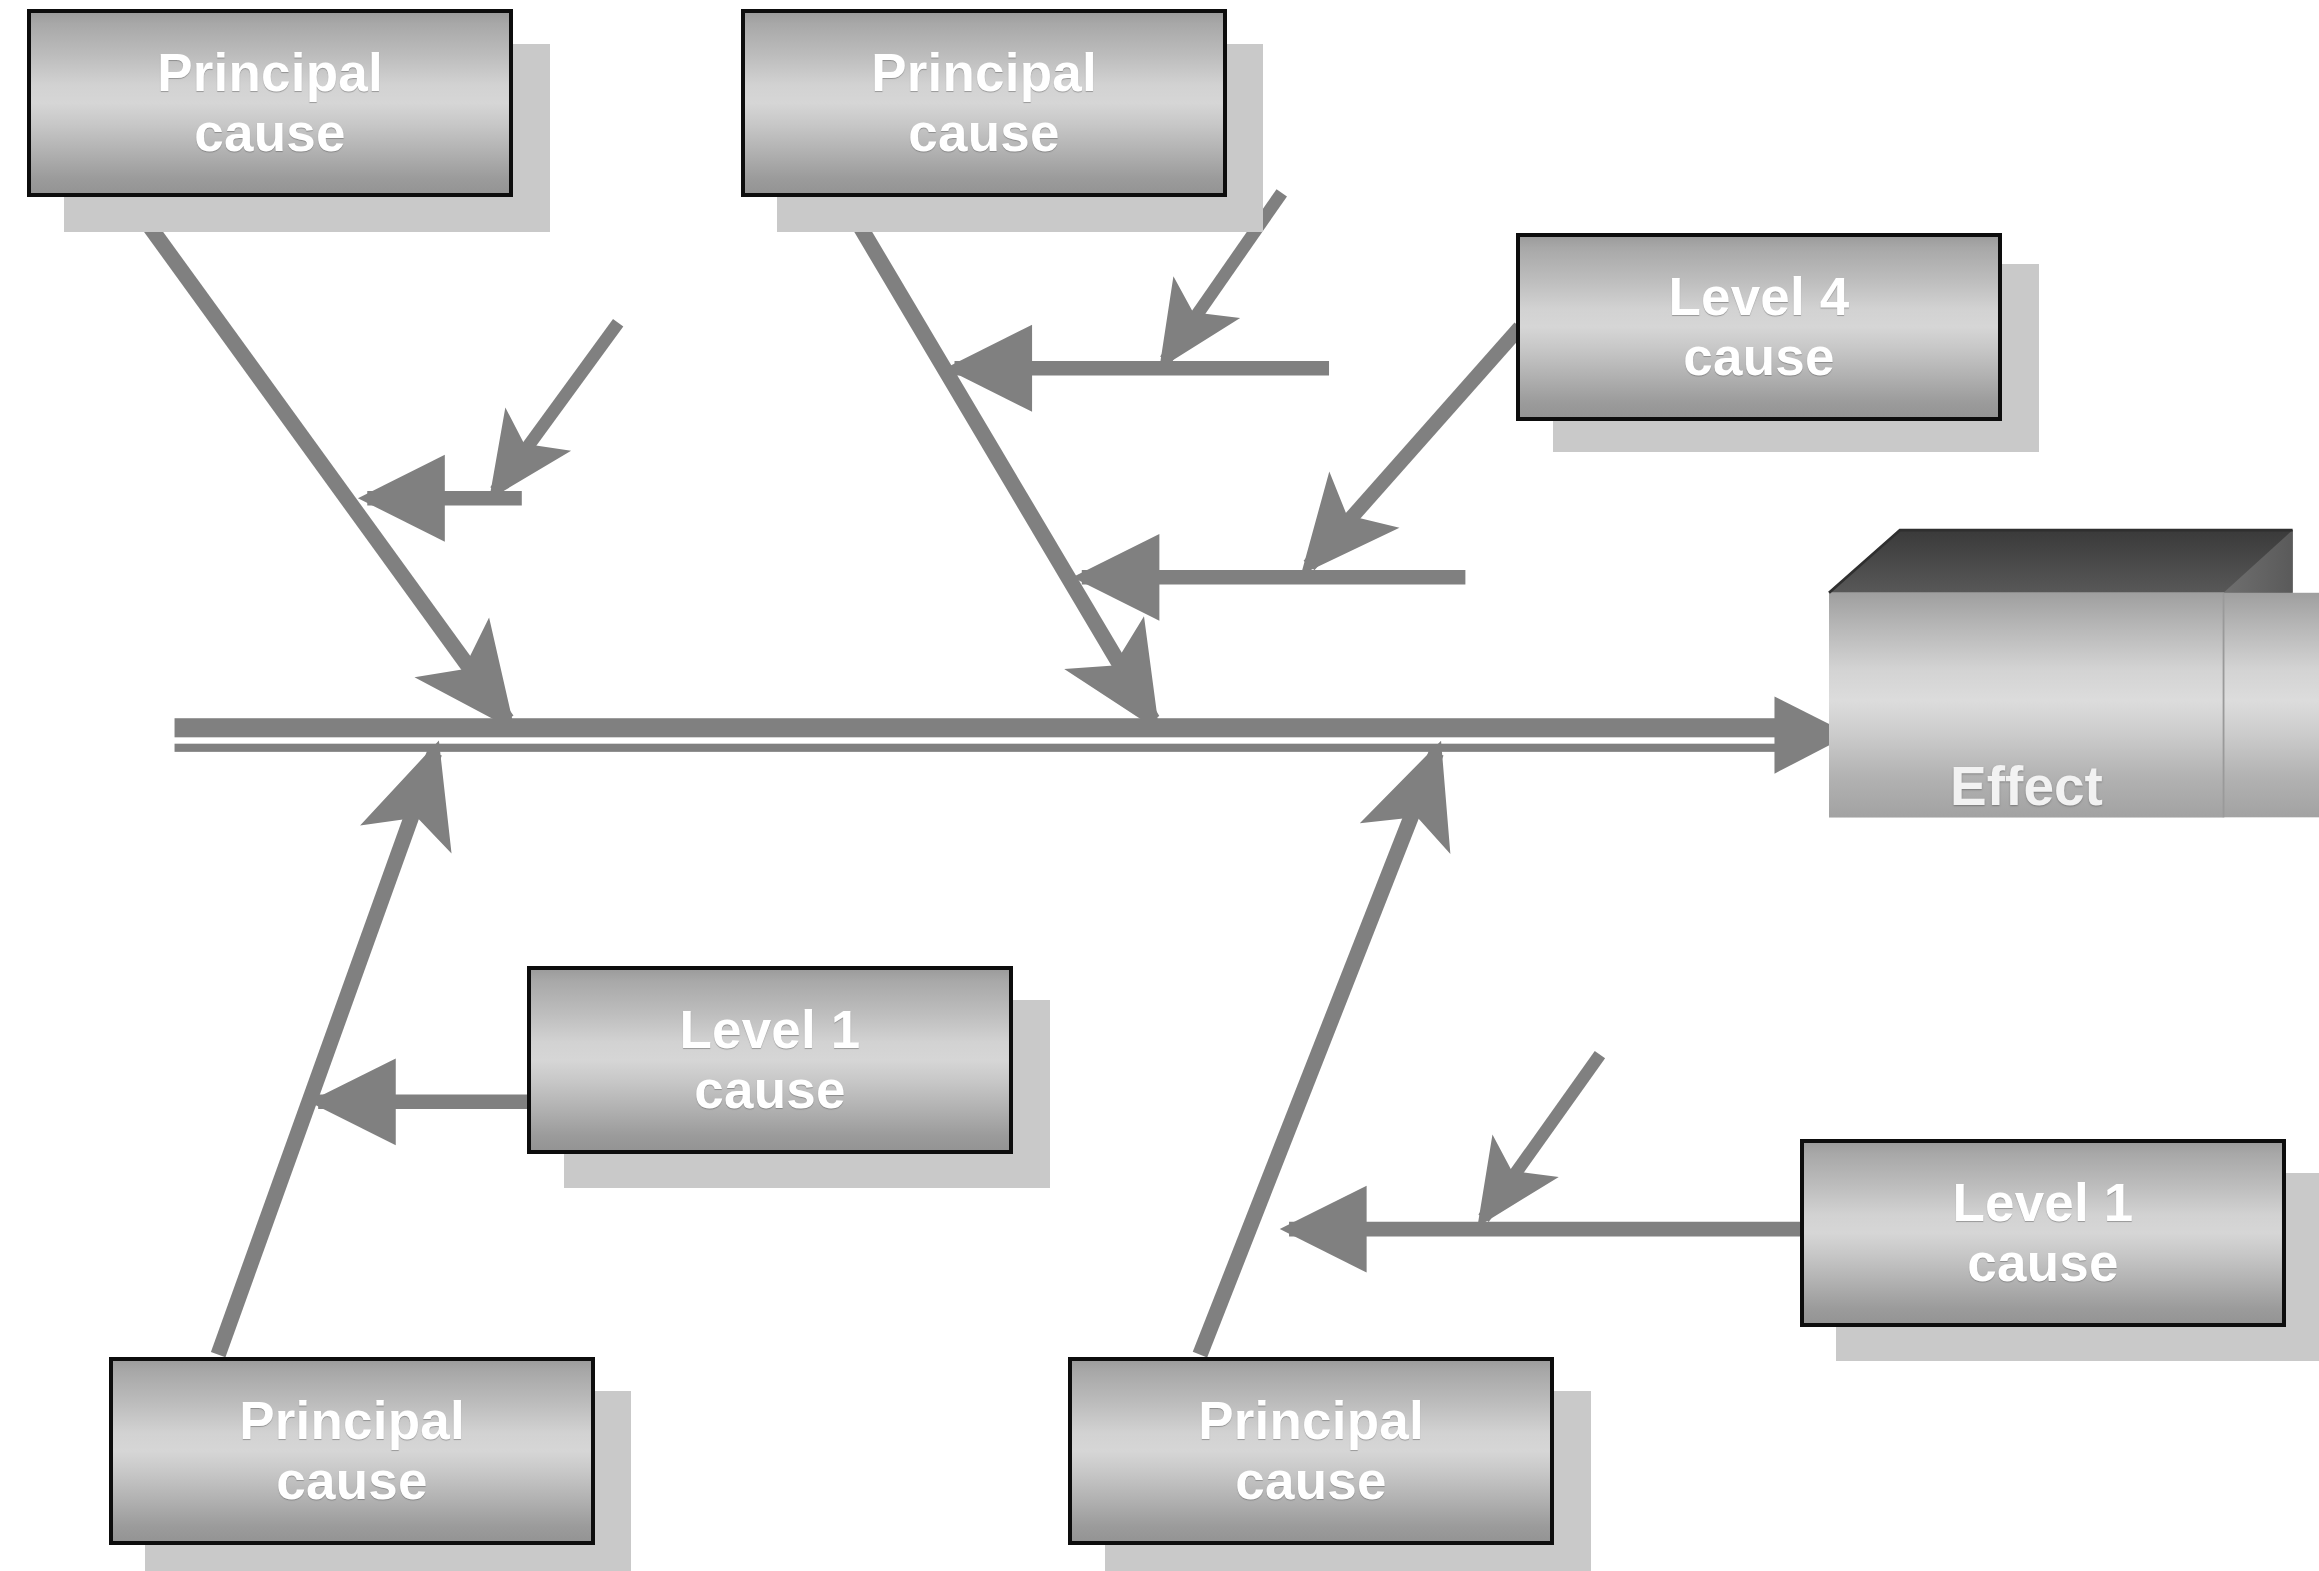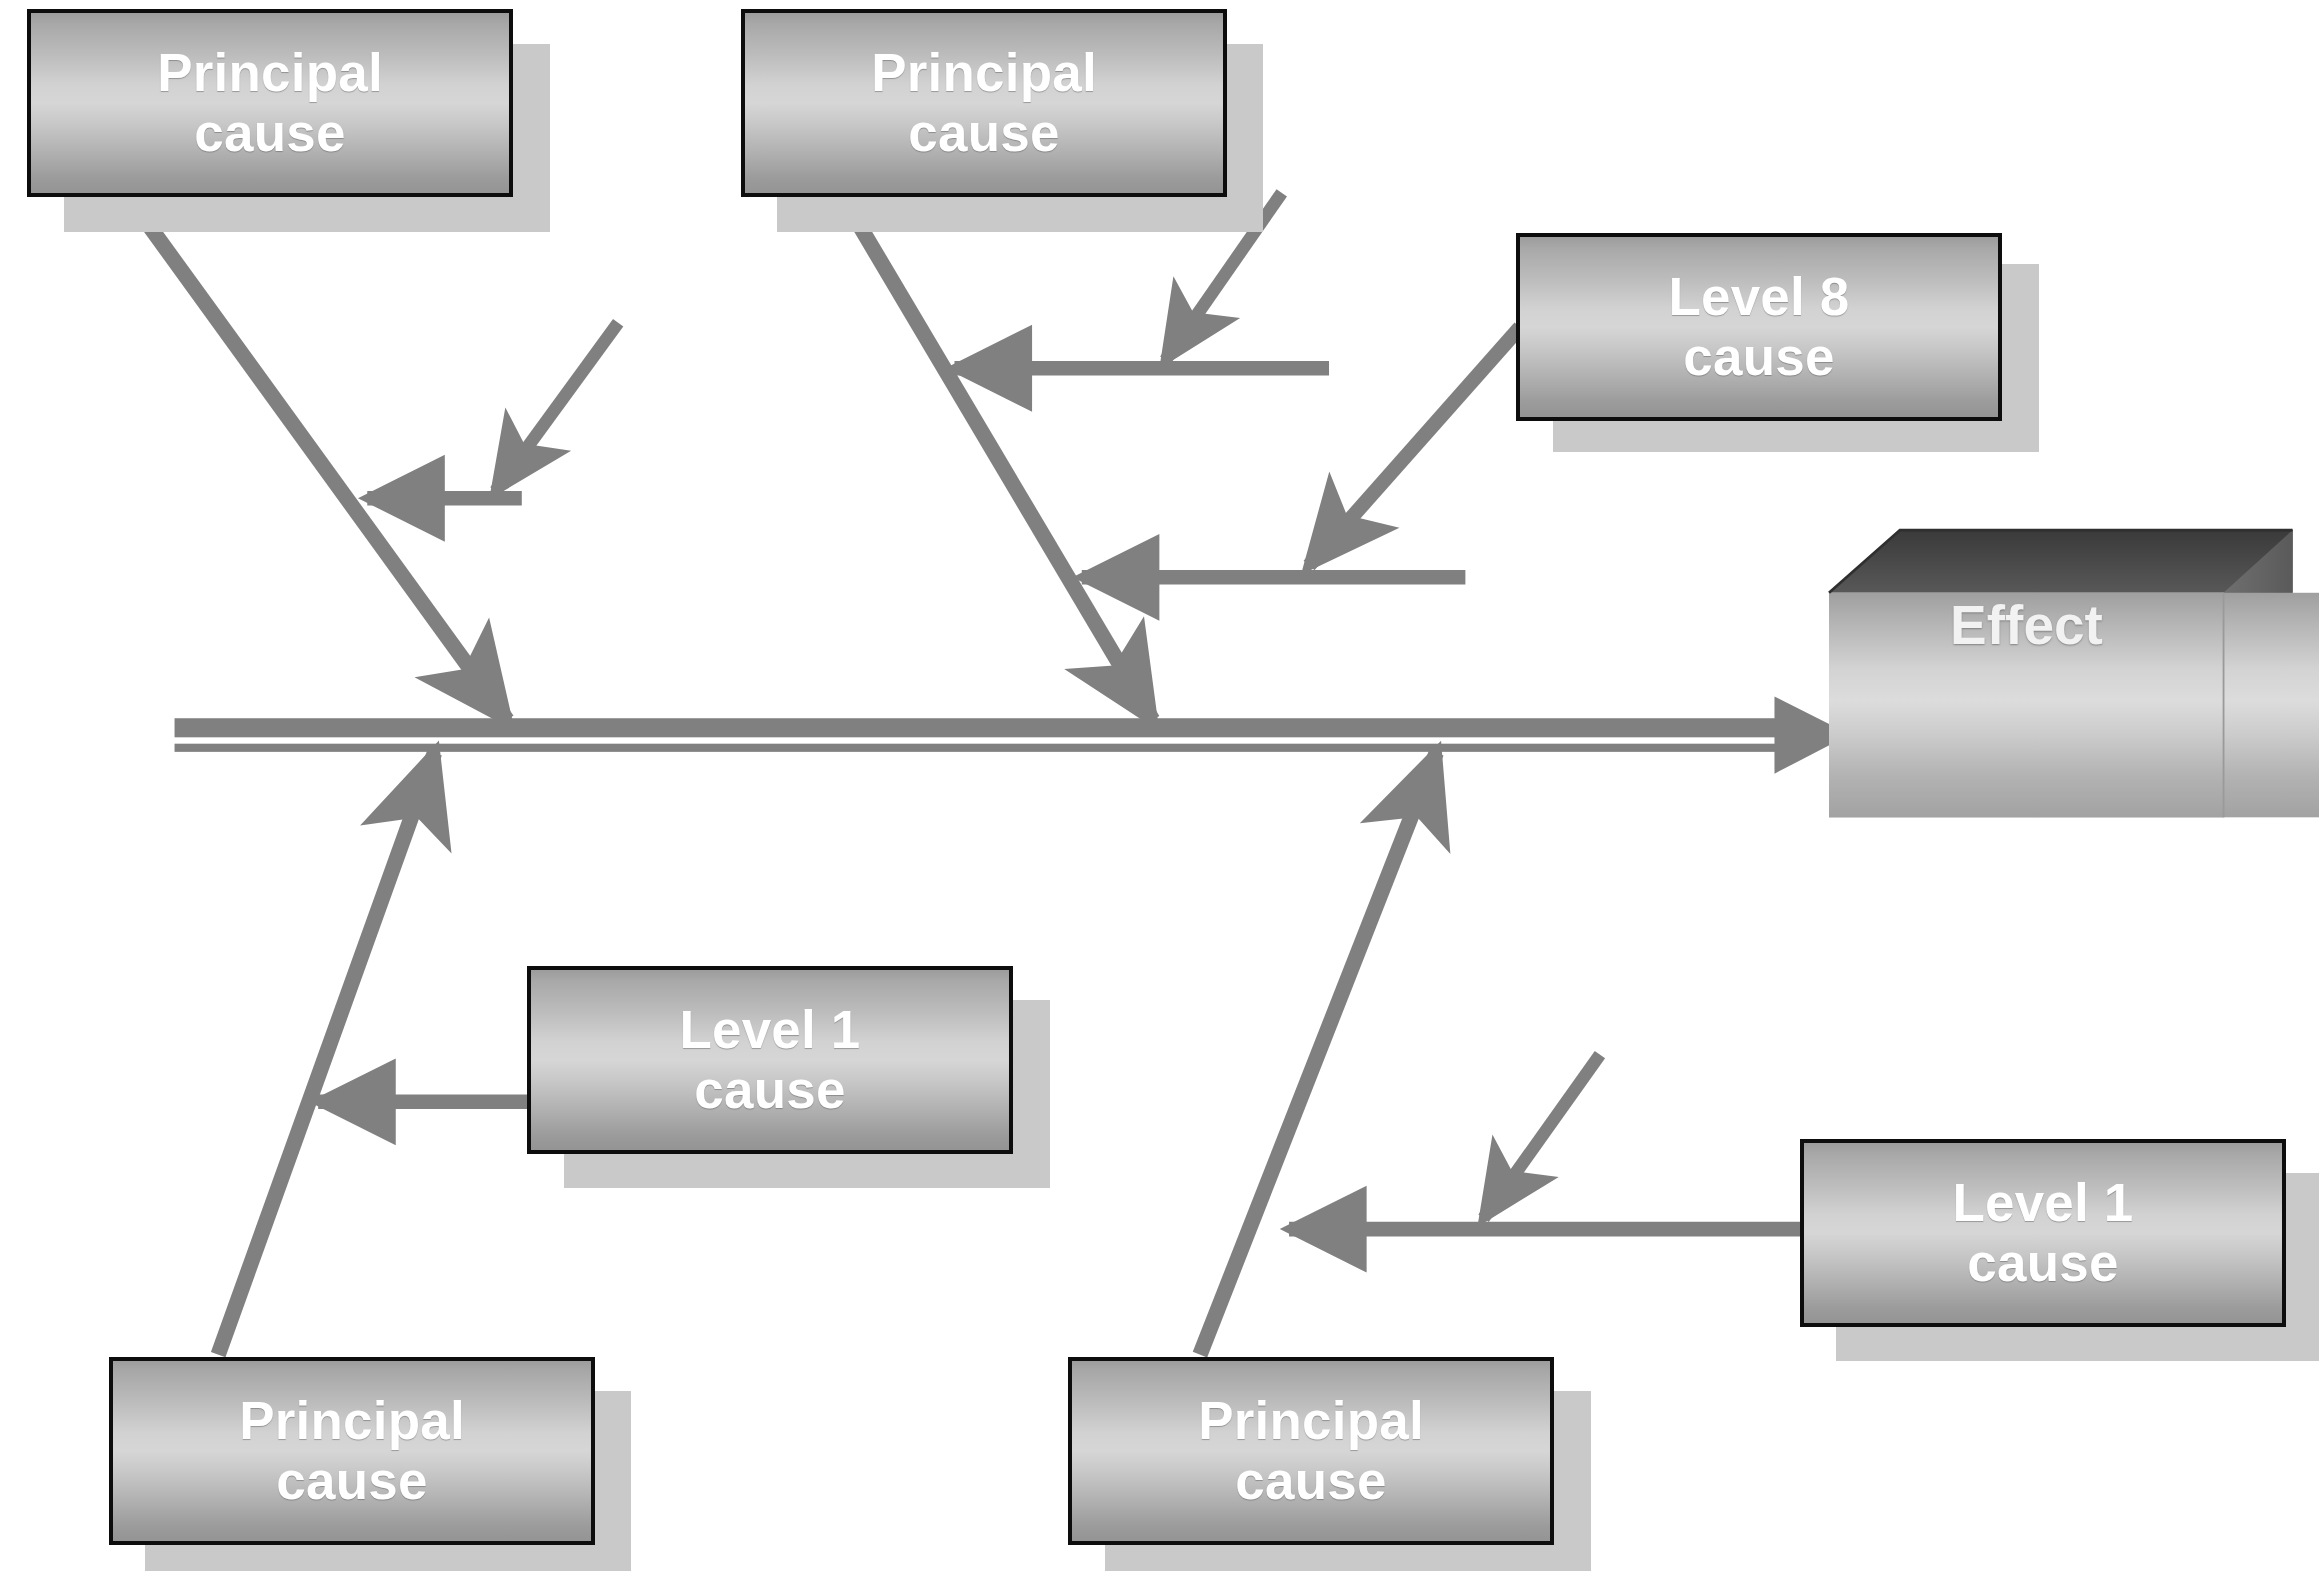--- a/index.html
+++ b/index.html
@@ -58,21 +58,21 @@
   }
   .nodeshadow {
     position: absolute;
     z-index: 2;
     background: #c9c9c9;
   }
   .effect-label {
     position: absolute;
     z-index: 4;
     display: flex;
-    align-items: flex-start;
+    align-items: flex-end;
     justify-content: center;
     color: #f2f2f2;
     font-weight: bold;
     text-shadow: 0 0.9px 1.8px rgba(90,90,90,0.6);
     border-radius: 25px;
   }
 </style>
 </head>
 <body>
 
@@ -166,21 +166,21 @@
     <span class="label">Principal
 cause</span>
   </div>
 
   <div class="node" style="left:741px; top:9px; width:486px; height:188px; font-size:53px;">
     <span class="label">Principal
 cause</span>
   </div>
 
   <div class="node" style="left:1516px; top:233px; width:486px; height:188px; font-size:53px;">
-    <span class="label">Level 8
+    <span class="label">Level 4
 cause</span>
   </div>
 
   <div class="node" style="left:527px; top:966px; width:486px; height:188px; font-size:53px;">
     <span class="label">Level 1
 cause</span>
   </div>
 
   <div class="node" style="left:1800px; top:1139px; width:486px; height:188px; font-size:53px;">
     <span class="label">Level 1

